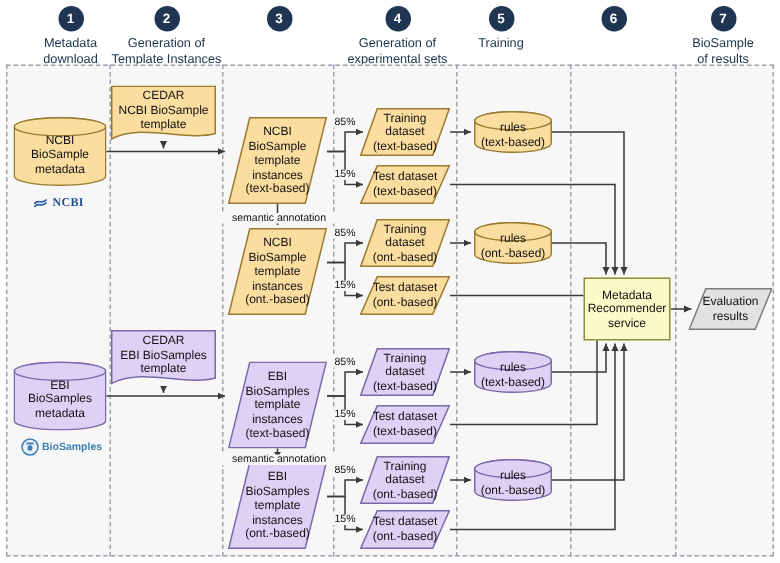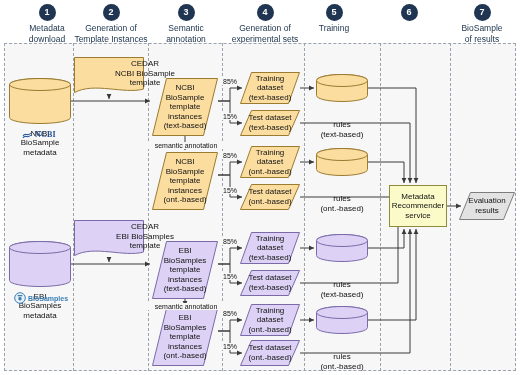--- a/index.html
+++ b/index.html
@@ -33,28 +33,28 @@
   .para .txt{position:absolute;left:0;top:0;width:100%;height:100%;
     display:flex;align-items:center;justify-content:center;text-align:center;
     font-size:8px;line-height:9.6px;color:#111;white-space:pre-line;}
 
   
   .cyl{position:absolute;}
   .cyl svg{position:absolute;left:0;top:0;}
   .cyl .txt{position:absolute;left:0;top:6px;width:100%;
     height:calc(100% - 8px);
     display:flex;align-items:center;justify-content:center;text-align:center;
-    font-size:8px;line-height:9.6px;color:#111;white-space:pre-line;margin-top:40px;}
+    font-size:8px;line-height:9.6px;color:#111;white-space:pre-line;}
 
   
   .doc{position:absolute;}
   .doc svg{position:absolute;left:0;top:0;}
   .doc .txt{position:absolute;left:0;top:0;width:100%;height:calc(100% - 5px);
     display:flex;align-items:center;justify-content:center;text-align:center;
-    font-size:8px;line-height:9.6px;color:#111;white-space:pre-line;padding-left:36px;}
+    font-size:8px;line-height:9.6px;color:#111;white-space:pre-line;}
 
   
   .rect{position:absolute;box-sizing:border-box;display:flex;
     align-items:center;justify-content:center;text-align:center;
     font-size:8px;line-height:9.6px;color:#111;white-space:pre-line;}
 
   
   .elabel{position:absolute;font-size:7px;color:#111;
     background:#f7f7f7;padding:0 1px;white-space:nowrap;}
   .annot{position:absolute;font-size:7px;color:#111;
@@ -80,22 +80,20 @@
         <div class="hdr-lbl">Metadata
 download</div>
       </div>
       <div class="hdr-col" style="left: 51px; width: 120px;">
         <div class="hdr-num">2</div>
         <div class="hdr-lbl">Generation of
 Template Instances</div>
       </div>
       <div class="hdr-col" style="left: 138px; width: 96px;">
         <div class="hdr-num">3</div>
-        <div class="hdr-lbl">Semantic
-annotation</div>
       </div>
       <div class="hdr-col" style="left: 205px; width: 120px;">
         <div class="hdr-num">4</div>
         <div class="hdr-lbl">Generation of
 experimental sets</div>
       </div>
       <div class="hdr-col" style="left: 291px; width: 86px;">
         <div class="hdr-num">5</div>
         <div class="hdr-lbl">Training</div>
       </div>

